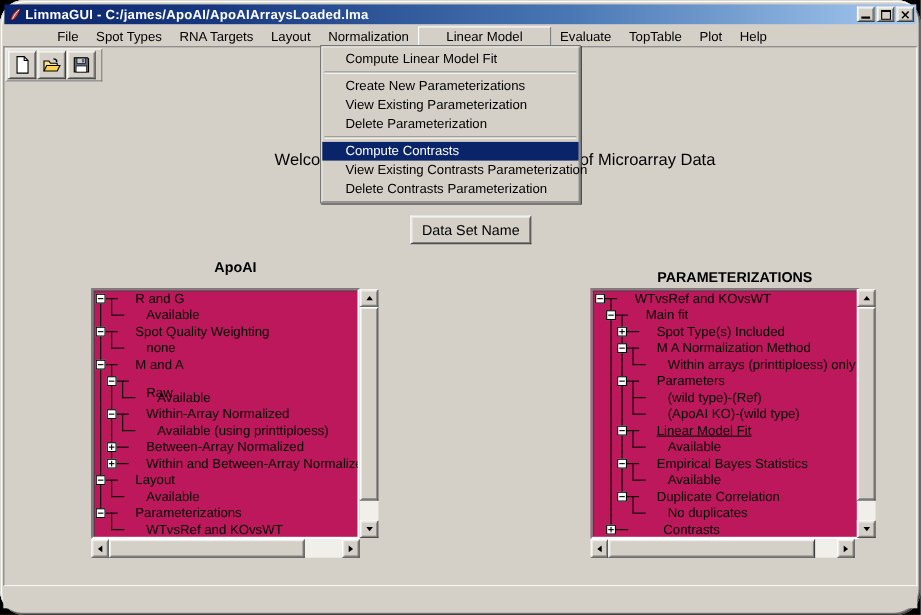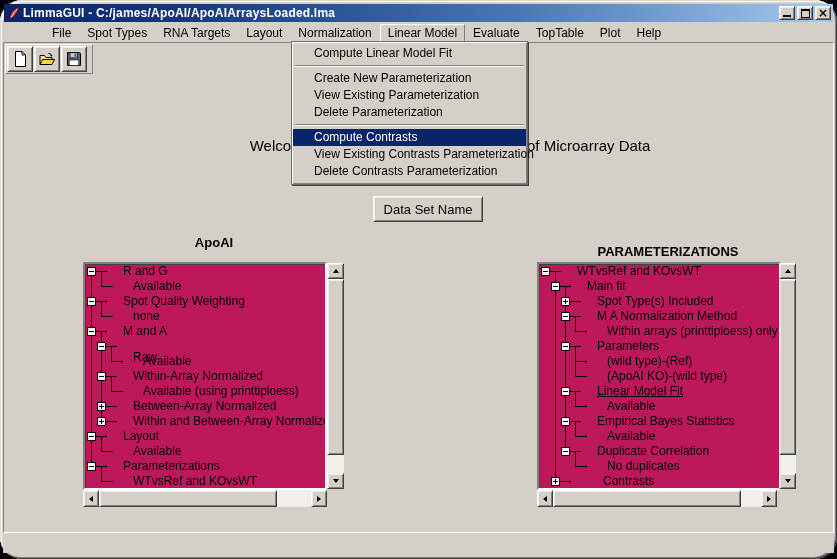--- a/index.html
+++ b/index.html
@@ -31,21 +31,21 @@
   .g-min{width:8px;height:2px;background:#000;margin:0 auto 2px auto;}
   .g-max{width:9px;height:9px;box-sizing:border-box;border:1px solid #000;border-top-width:2px;margin:0 auto 1px auto;}
   .g-close{position:absolute;inset:0;display:flex;align-items:center;justify-content:center;
     font-size:12px;font-weight:bold;line-height:10px;color:#000;font-family:"DejaVu Sans",sans-serif;}
   
   .menubar{
     position:absolute;left:4px;top:23px;right:4px;height:19px;
     display:flex;align-items:center;font-size:12px;color:#000;margin-left:40px;
   }
   .mitem{padding:2px 8px;white-space:nowrap;}
-  .mitem.active{border:1px solid;border-color:#fff #808080 #808080 #fff;padding:1px 7px;}
+  .mitem.active{border:1px solid;border-color:#fff #808080 #808080 #fff;padding:1px 25px;}
   
   .content{
     position:absolute;left:3px;top:42px;width:829px;height:489px;
     border:1px solid;border-color:#808080 #fff #fff #808080;background:#d4d0c8;
   }
   .statusbar{position:absolute;left:3px;top:533px;width:831px;height:20px;background:#d4d0c8;}
   
   .toolbar{
     position:absolute;left:1px;top:1px;width:88px;height:30px;
     border:1px solid;border-color:#fff #808080 #808080 #fff;
@@ -335,21 +335,21 @@
         </span>
     </div>
 
   </div>
 
   <div class="statusbar"></div>
 
   <div class="dmenu">
     <div class="dmenu-item">Compute Linear Model Fit</div>
     <div class="dmenu-sep"></div>
-    <div class="dmenu-item">Create New Parameterization</div>
+    <div class="dmenu-item">Create New Parameterizations</div>
     <div class="dmenu-item">View Existing Parameterization</div>
     <div class="dmenu-item">Delete Parameterization</div>
     <div class="dmenu-sep"></div>
     <div class="dmenu-item hl">Compute Contrasts</div>
     <div class="dmenu-item">View Existing Contrasts Parameterization</div>
     <div class="dmenu-item">Delete Contrasts Parameterization</div>
   </div>
 
 </div>
 

